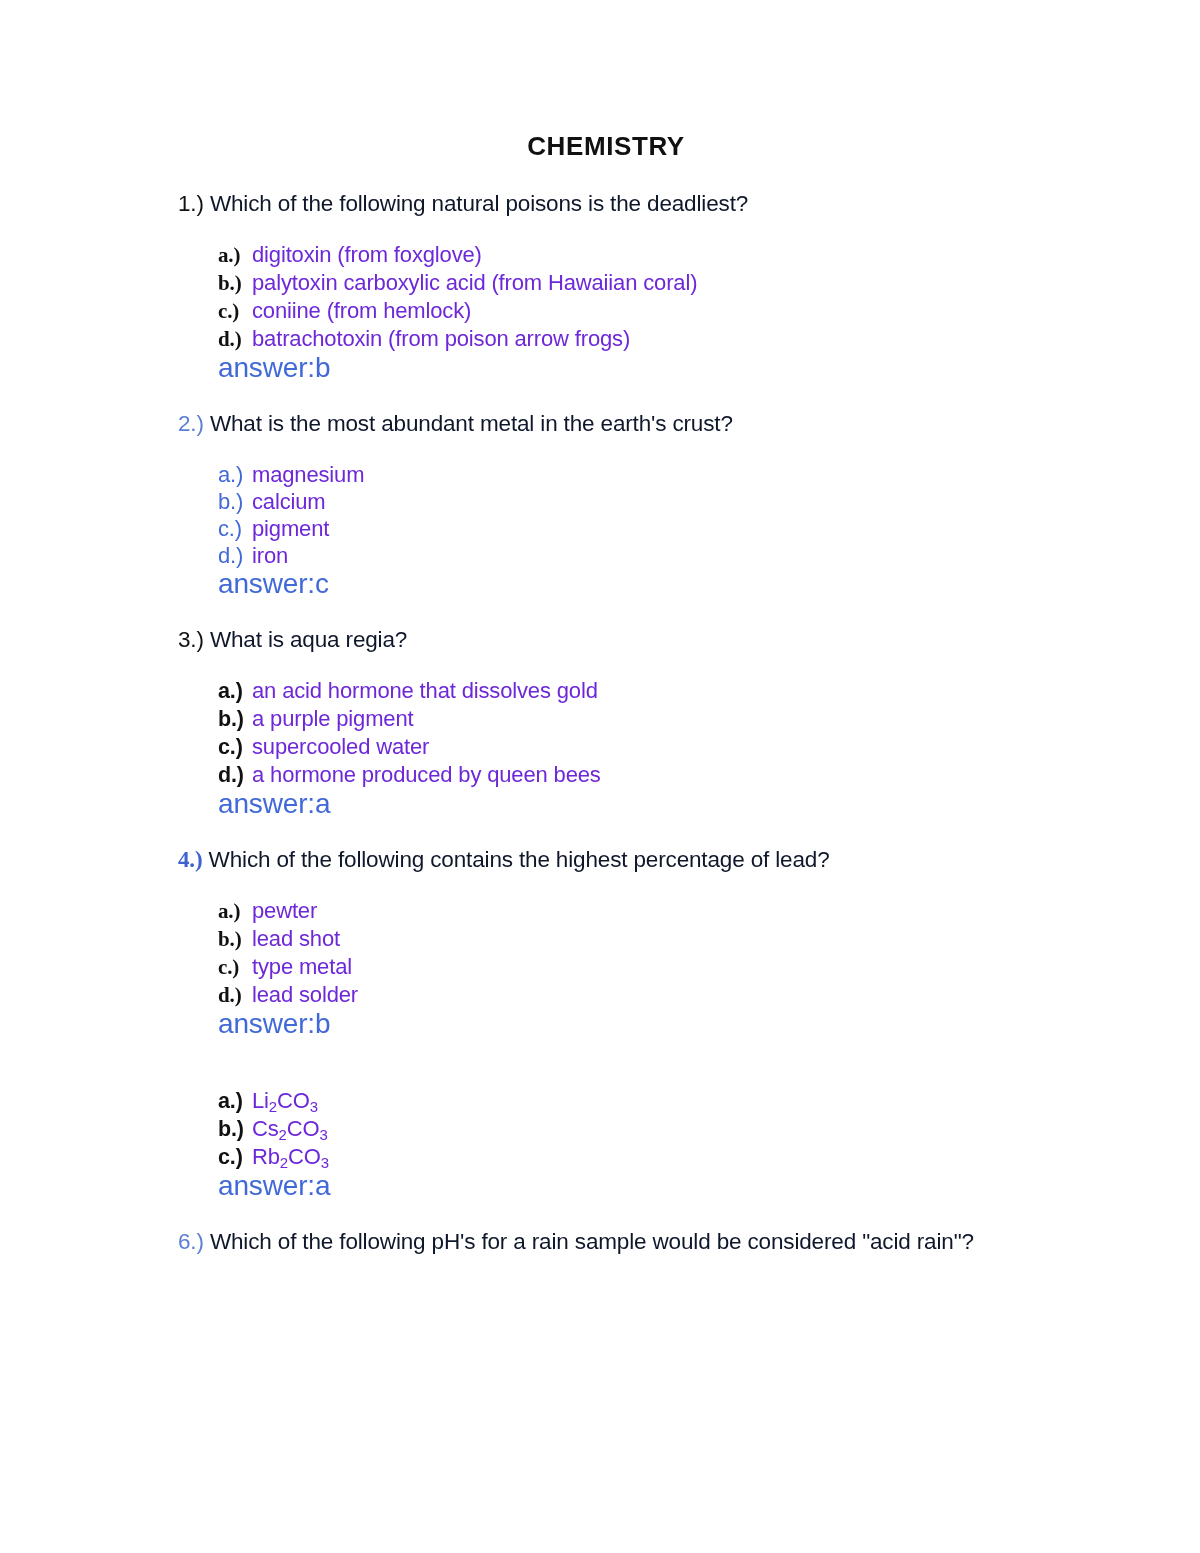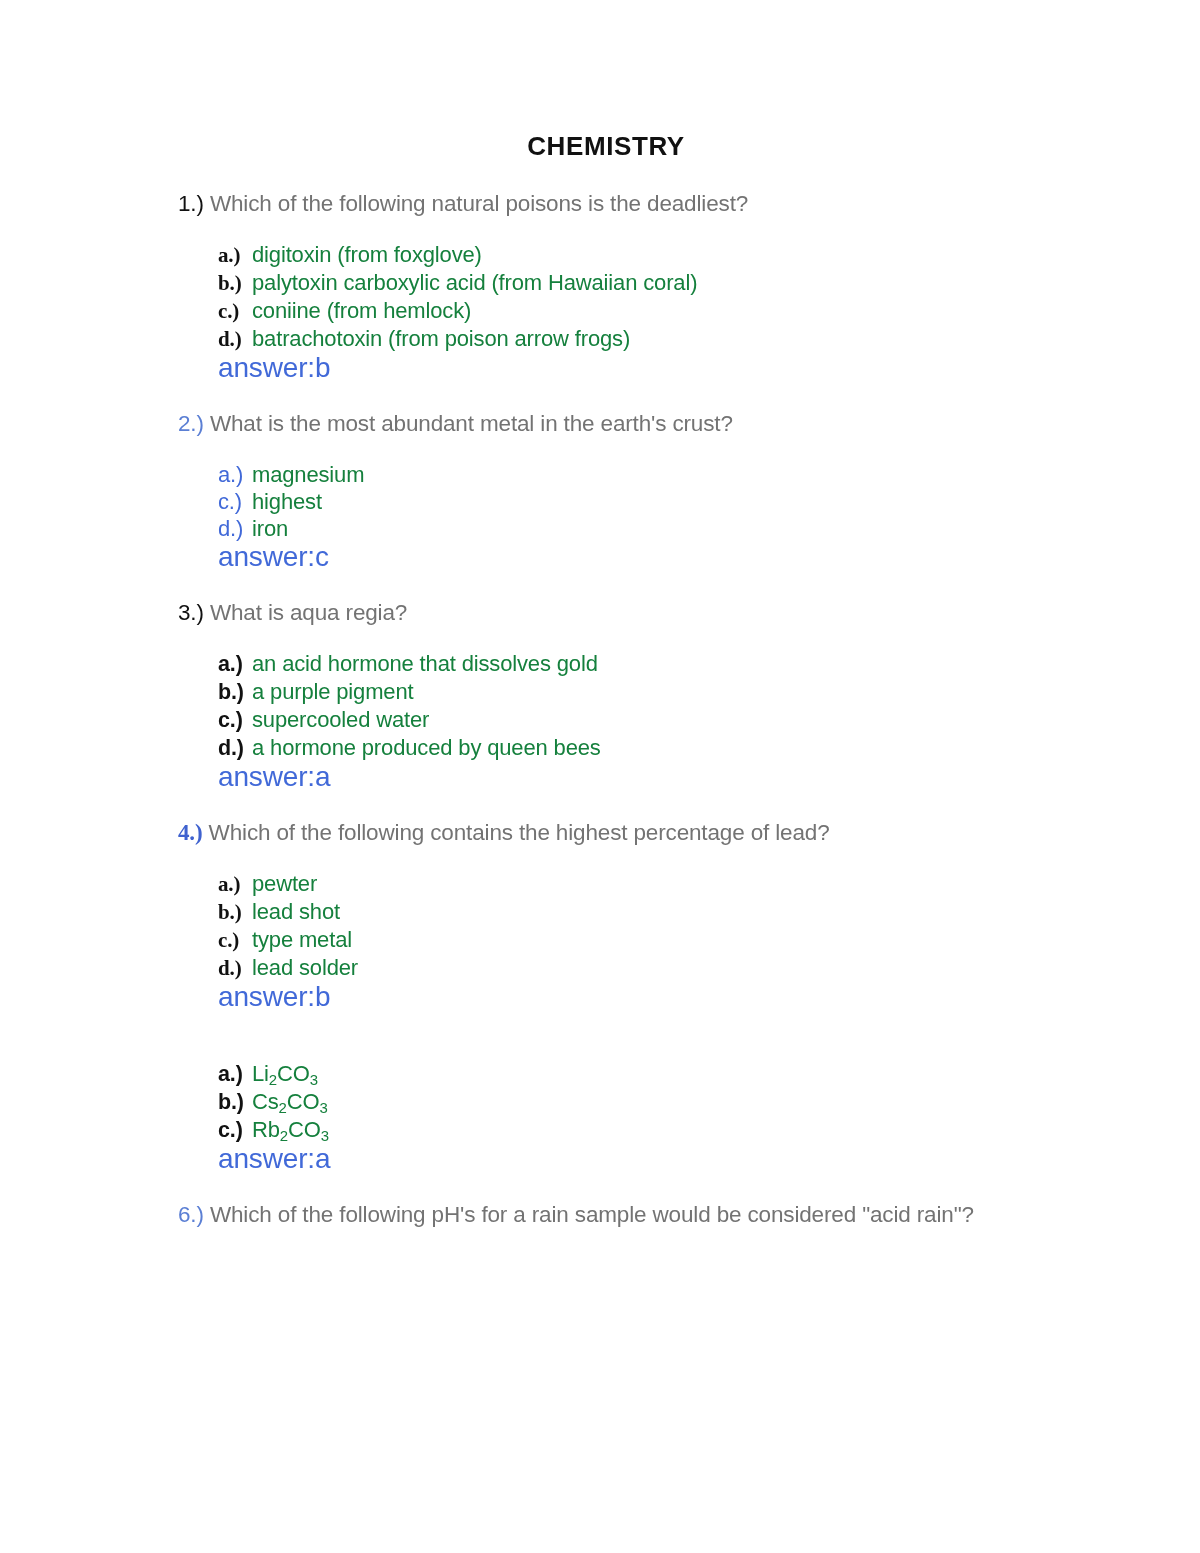--- a/index.html
+++ b/index.html
@@ -59,21 +59,21 @@
   .qnum.blue-strong {
     color: #3f62cf;
     font-family: "Liberation Serif", serif;
     font-weight: bold;
     font-size: 23px;
   }
   .qnum.black {
     color: #111111;
   }
   .qtext {
-    color: #737373;
+    color: #0f172a;
   }
   .options {
     margin: 22px 0 0 40px;
   }
   .opt {
     font-size: 22px;
     line-height: 27px;
     color: #3f62cf;
     white-space: nowrap;
     letter-spacing: -0.15px;
@@ -94,21 +94,21 @@
     font-size: 21.5px;
     color: #111111;
   }
   .optlabel.sans-blue {
     font-family: "Liberation Sans", sans-serif;
     font-weight: normal;
     font-size: 22px;
     color: #4169d8;
   }
   .opttext {
-    color: #15803d;
+    color: #6d28d9;
   }
   .answer {
     font-size: 28px;
     line-height: 27px;
     color: #4169d8;
     letter-spacing: -0.15px;
     margin-top: 1px;
   }
   sub {
     font-size: 0.68em;
@@ -134,21 +134,22 @@
             <div class="opt"><span class="optlabel serif">c.)</span><span class="opttext">coniine (from hemlock)</span></div>
             <div class="opt"><span class="optlabel serif">d.)</span><span class="opttext">batrachotoxin (from poison arrow frogs)</span></div>
             <div class="answer">answer:b</div>
           </div>
         </div>
         <div class="gap"></div>
         <div class="qblock">
           <p class="qline"><span class="qnum blue">2.)</span> <span class="qtext">What is the most abundant metal in the earth's crust?</span></p>
           <div class="options">
             <div class="opt"><span class="optlabel sans-blue">a.)</span><span class="opttext">magnesium</span></div>
-            <div class="opt"><span class="optlabel sans-blue">c.)</span><span class="opttext">highest</span></div>
+            <div class="opt"><span class="optlabel sans-blue">b.)</span><span class="opttext">calcium</span></div>
+            <div class="opt"><span class="optlabel sans-blue">c.)</span><span class="opttext">pigment</span></div>
             <div class="opt"><span class="optlabel sans-blue">d.)</span><span class="opttext">iron</span></div>
             <div class="answer">answer:c</div>
           </div>
         </div>
         <div class="gap"></div>
         <div class="qblock">
           <p class="qline"><span class="qnum black">3.)</span> <span class="qtext">What is aqua regia?</span></p>
           <div class="options">
             <div class="opt"><span class="optlabel sans-black">a.)</span><span class="opttext">an acid hormone that dissolves gold</span></div>
             <div class="opt"><span class="optlabel sans-black">b.)</span><span class="opttext">a purple pigment</span></div>

